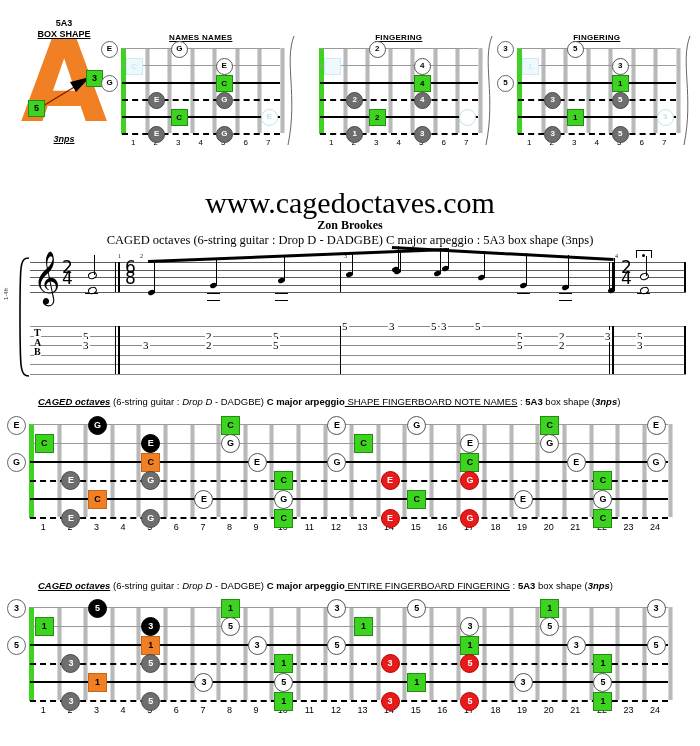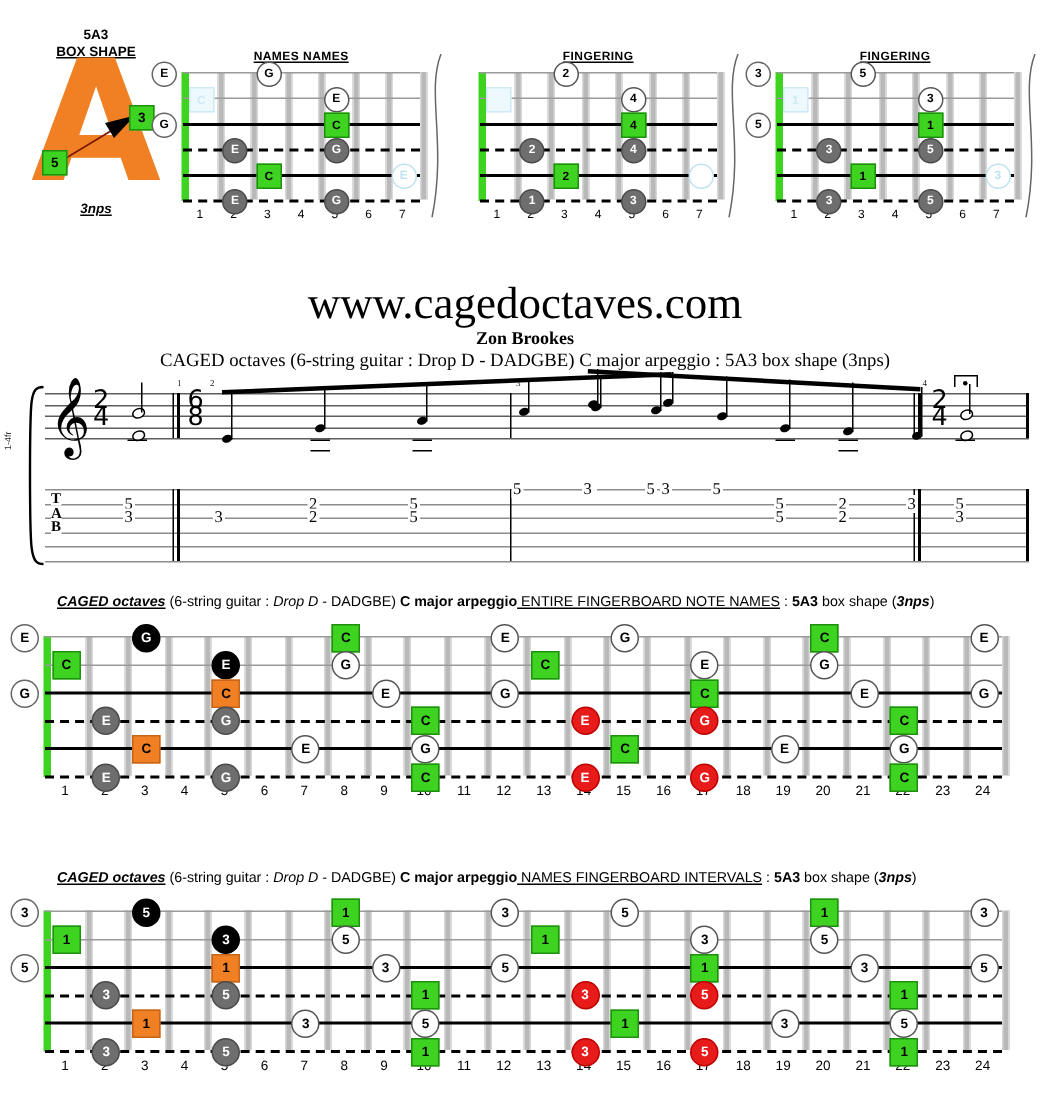--- a/index.html
+++ b/index.html
@@ -312,21 +312,21 @@
     <div class="tabnum" style="left: 516px; top: 91px;">5</div>
     <div class="tabnum" style="left: 558px; top: 81.5px;">2</div>
     <div class="tabnum" style="left: 558px; top: 91px;">2</div>
     <div class="tabnum" style="left: 604px; top: 81.5px;">3</div>
     <div class="tabnum" style="left: 636px; top: 81.5px;">5</div>
     <div class="tabnum" style="left: 636px; top: 91px;">3</div>
   </div>
 <div id="tabtag">1-4fr</div>
 
 <div id="big-boards">
-    <div class="bighdr" style="left: 38px; top: 396px;"><span class="b i u">CAGED octaves</span><span> (6-string guitar : </span><span class="i">Drop D</span><span> - DADGBE) </span><span class="b">C major arpeggio</span><span class="u"> ENTIRE FINGERBOARD NOTE NAMES</span><span> : </span><span class="b">5A3</span><span> box shape (</span><span class="b i">3nps</span><span>)</span></div>
+    <div class="bighdr" style="left: 38px; top: 396px;"><span class="b i u">CAGED octaves</span><span> (6-string guitar : </span><span class="i">Drop D</span><span> - DADGBE) </span><span class="b">C major arpeggio</span><span class="u"> SHAPE FINGERBOARD NOTE NAMES</span><span> : </span><span class="b">5A3</span><span> box shape (</span><span class="b i">3nps</span><span>)</span></div>
     <div class="board" style="left: 30px; top: 424px; width: 638.4px; height: 93px;">
       <div class="fretline" style="left: 0px; height: 93px;"></div>
       <div class="fretline dbl" style="left: 26.6px; height: 93px;"></div>
       <div class="fretline dbl" style="left: 53.2px; height: 93px;"></div>
       <div class="fretline dbl" style="left: 79.8px; height: 93px;"></div>
       <div class="fretline dbl" style="left: 106.4px; height: 93px;"></div>
       <div class="fretline dbl" style="left: 133px; height: 93px;"></div>
       <div class="fretline dbl" style="left: 159.6px; height: 93px;"></div>
       <div class="fretline dbl" style="left: 186.2px; height: 93px;"></div>
       <div class="fretline dbl" style="left: 212.8px; height: 93px;"></div>
@@ -409,21 +409,21 @@
       <div class="sq green" style="left: 377.2px; top: 65.9px; width: 17px; height: 17px; line-height: 17px; font-size: 9px;">C</div>
       <div class="dot white" style="left: 483.6px; top: 65.9px; width: 17px; height: 17px; line-height: 16px; font-size: 9px;">E</div>
       <div class="dot white" style="left: 563.4px; top: 65.9px; width: 17px; height: 17px; line-height: 16px; font-size: 9px;">G</div>
       <div class="dot grey" style="left: 31.4px; top: 84.5px; width: 17px; height: 17px; line-height: 16px; font-size: 9px;">E</div>
       <div class="dot grey" style="left: 111.2px; top: 84.5px; width: 17px; height: 17px; line-height: 16px; font-size: 9px;">G</div>
       <div class="sq green" style="left: 244.2px; top: 84.5px; width: 17px; height: 17px; line-height: 17px; font-size: 9px;">C</div>
       <div class="dot red" style="left: 350.6px; top: 84.5px; width: 17px; height: 17px; line-height: 16px; font-size: 9px;">E</div>
       <div class="dot red" style="left: 430.4px; top: 84.5px; width: 17px; height: 17px; line-height: 16px; font-size: 9px;">G</div>
       <div class="sq green" style="left: 563.4px; top: 84.5px; width: 17px; height: 17px; line-height: 17px; font-size: 9px;">C</div>
     </div>
-    <div class="bighdr" style="left: 38px; top: 580px;"><span class="b i u">CAGED octaves</span><span> (6-string guitar : </span><span class="i">Drop D</span><span> - DADGBE) </span><span class="b">C major arpeggio</span><span class="u"> NAMES FINGERBOARD INTERVALS</span><span> : </span><span class="b">5A3</span><span> box shape (</span><span class="b i">3nps</span><span>)</span></div>
+    <div class="bighdr" style="left: 38px; top: 580px;"><span class="b i u">CAGED octaves</span><span> (6-string guitar : </span><span class="i">Drop D</span><span> - DADGBE) </span><span class="b">C major arpeggio</span><span class="u"> ENTIRE FINGERBOARD FINGERING</span><span> : </span><span class="b">5A3</span><span> box shape (</span><span class="b i">3nps</span><span>)</span></div>
     <div class="board" style="left: 30px; top: 607px; width: 638.4px; height: 93px;">
       <div class="fretline" style="left: 0px; height: 93px;"></div>
       <div class="fretline dbl" style="left: 26.6px; height: 93px;"></div>
       <div class="fretline dbl" style="left: 53.2px; height: 93px;"></div>
       <div class="fretline dbl" style="left: 79.8px; height: 93px;"></div>
       <div class="fretline dbl" style="left: 106.4px; height: 93px;"></div>
       <div class="fretline dbl" style="left: 133px; height: 93px;"></div>
       <div class="fretline dbl" style="left: 159.6px; height: 93px;"></div>
       <div class="fretline dbl" style="left: 186.2px; height: 93px;"></div>
       <div class="fretline dbl" style="left: 212.8px; height: 93px;"></div>

